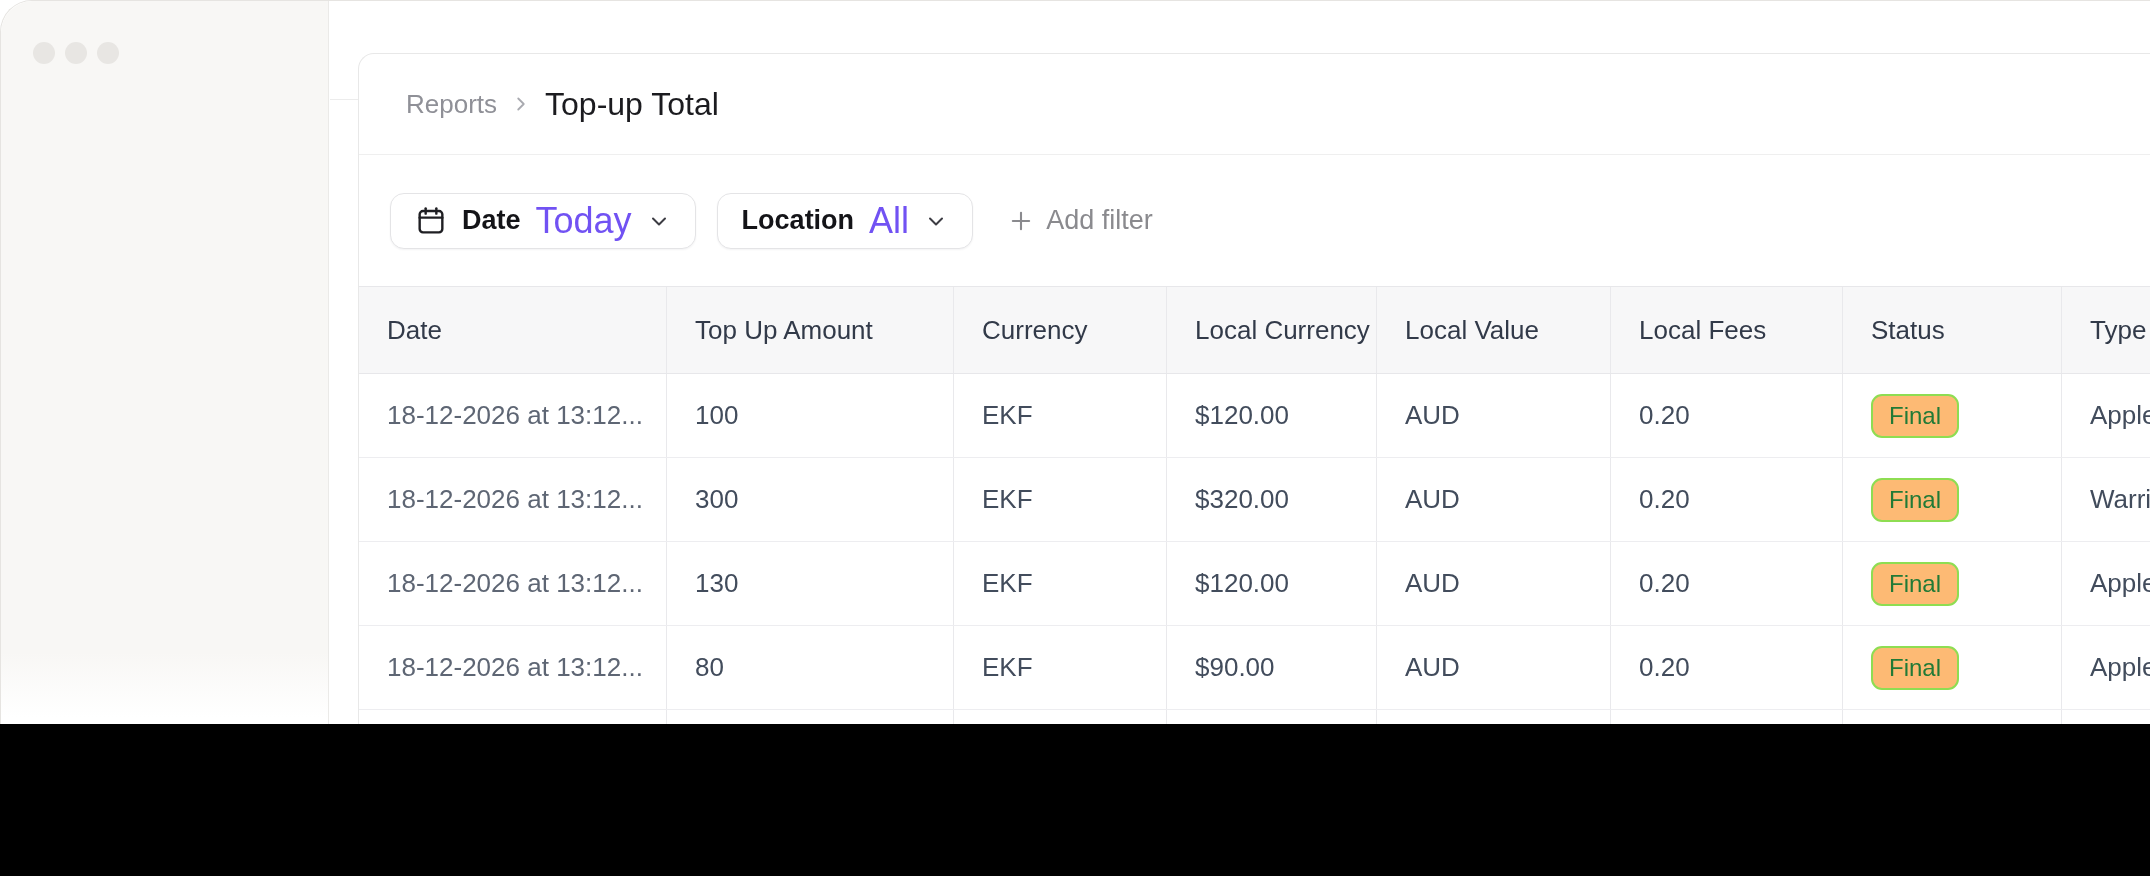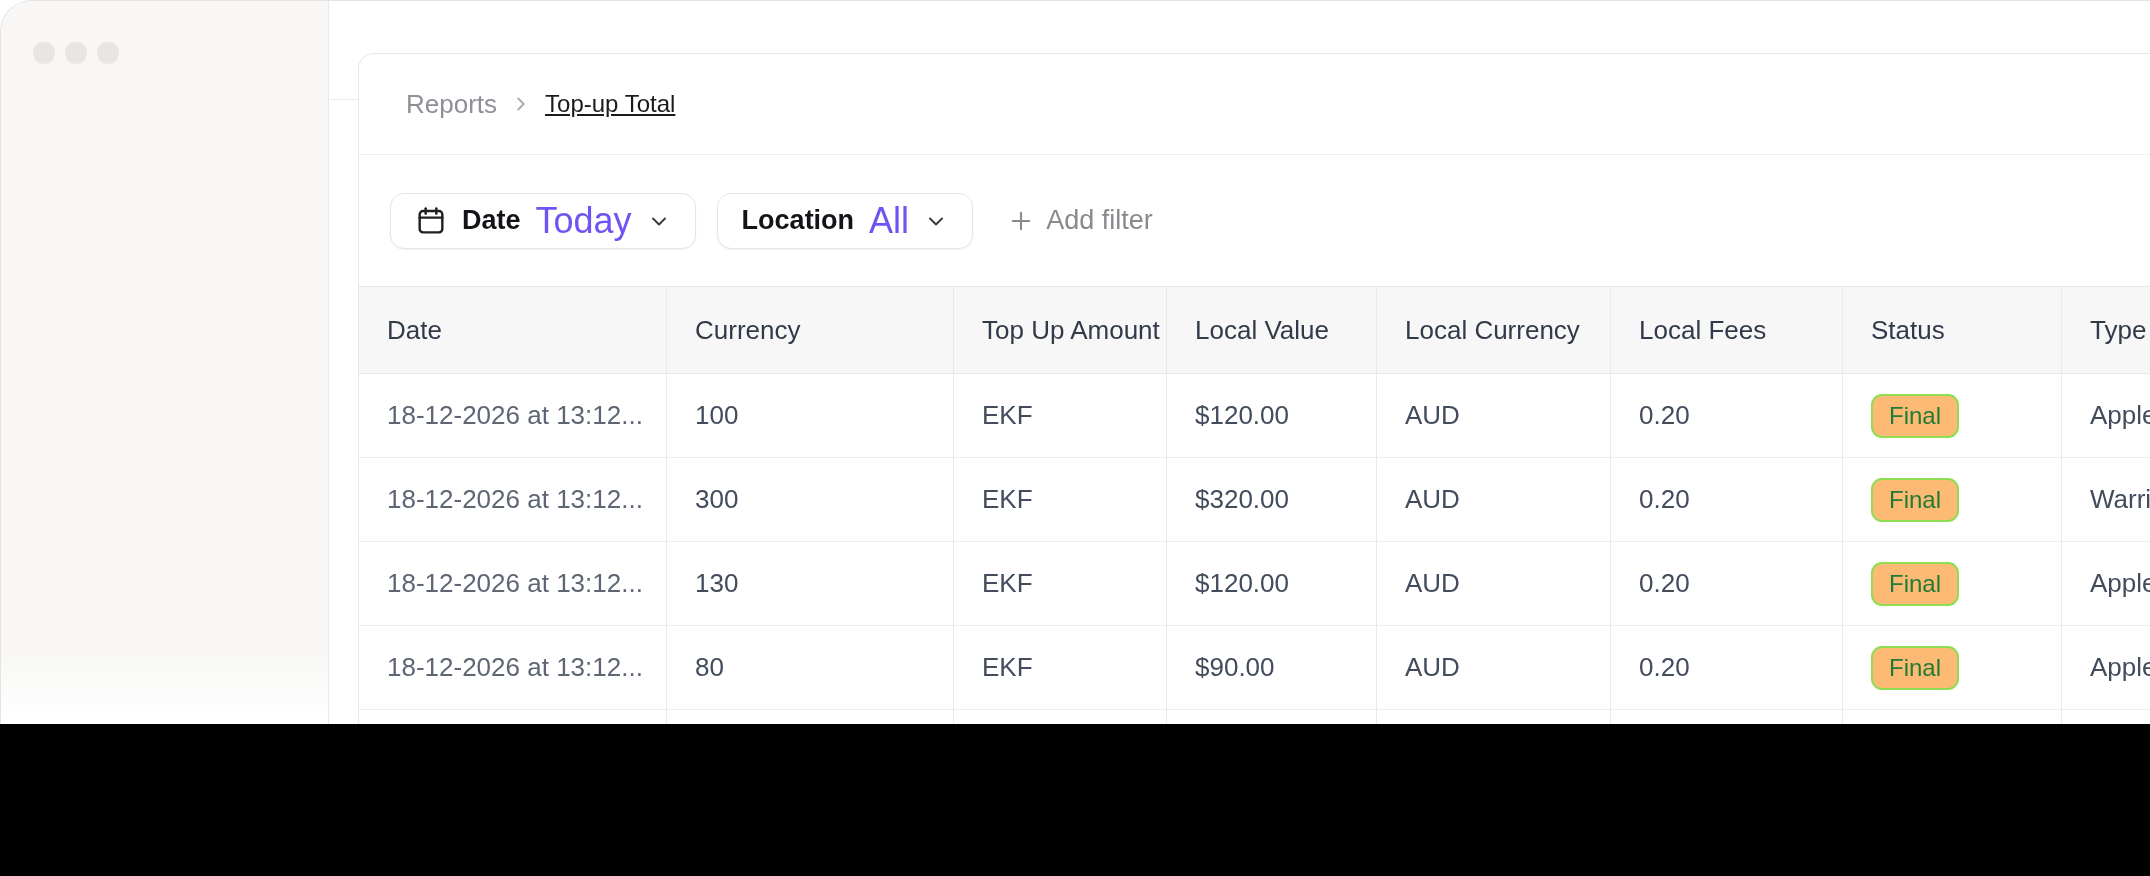--- a/index.html
+++ b/index.html
@@ -54,21 +54,21 @@
     overflow: hidden;
   }
 
   
   .breadcrumb-row {
     height: 101px; display: flex; align-items: center;
     padding-left: 47px; gap: 13px;
     border-bottom: 1px solid #efefef;
   }
   .crumb-muted { font-size: 26px; color: #8f9097; }
-  .crumb-current { font-size: 24px; color: #1b1b1f; font-weight: 500; text-decoration: underline; }
+  .crumb-current { font-size: 32px; color: #1b1b1f; font-weight: 500; }
   .crumb-chevron { display: flex; align-items: center; color: #a9aab0; }
 
   
   .filter-row {
     height: 131px; display: flex; align-items: center;
     padding-left: 31px; gap: 21px;
   }
   .filter-pill {
     height: 56px; display: inline-flex; align-items: center;
     gap: 15px; padding: 0 24px;
@@ -177,24 +177,24 @@
             </svg>
         </span>
         <span>Add filter</span>
       </button>
     </div>
 
     <div class="table">
 
       <div class="grid thead">
         <div class="th">Date</div>
+        <div class="th">Top Up Amount</div>
         <div class="th">Currency</div>
-        <div class="th">Top Up Amount</div>
+        <div class="th">Local Currency</div>
         <div class="th">Local Value</div>
-        <div class="th">Local Currency</div>
         <div class="th">Local Fees</div>
         <div class="th">Status</div>
         <div class="th">Type</div>
       </div>
 
       <div class="grid trow">
         <div class="td c-date">18-12-2026 at 13:12...</div>
         <div class="td">100</div>
         <div class="td">EKF</div>
         <div class="td">$120.00</div>

